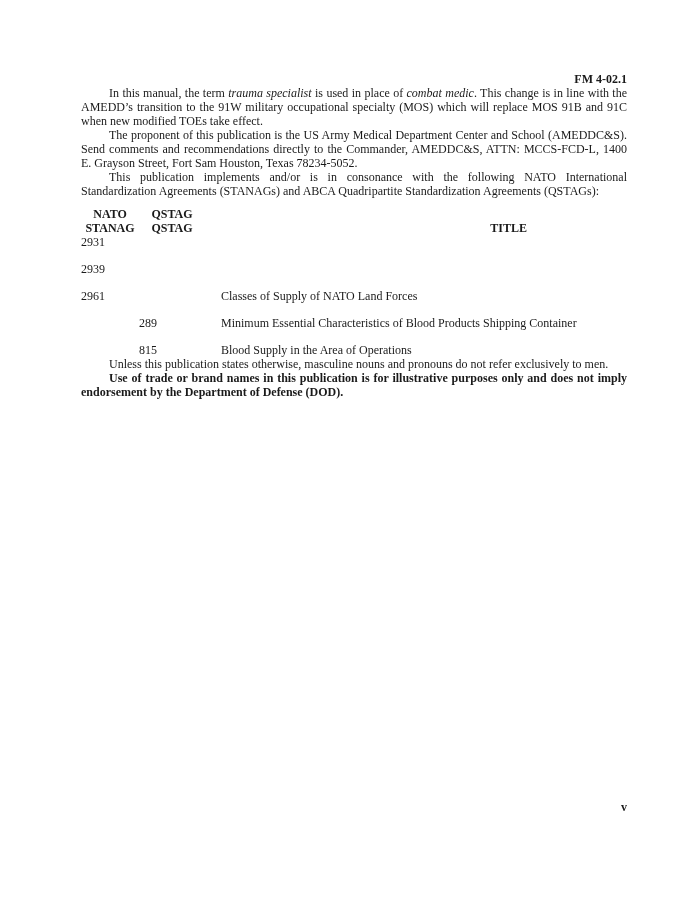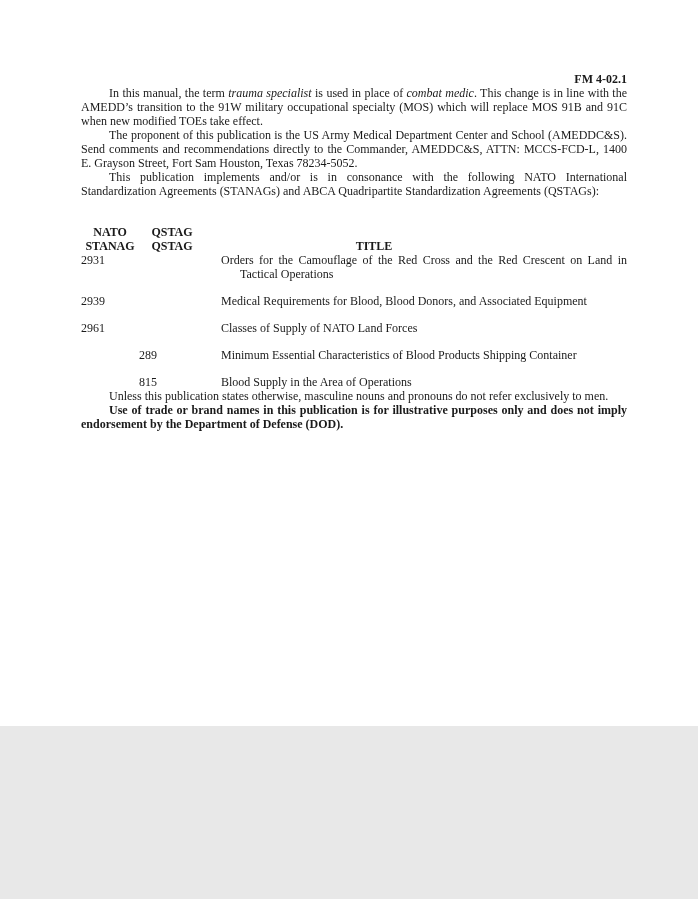--- a/index.html
+++ b/index.html
@@ -3,21 +3,21 @@
 <meta charset="utf-8">
 <style>
   html, body {
     margin: 0;
     padding: 0;
     background: #e8e8e8;
   }
   .page {
     position: relative;
     width: 698px;
-    height: 726px;
+    height: 899px;
     margin: 0 auto;
     background: #ffffff;
     font-family: "Liberation Serif", "DejaVu Serif", serif;
     font-size: 12px;
     line-height: 14px;
     color: #1a1a1a;
     overflow: hidden;
   }
   .content {
     position: absolute;
@@ -36,30 +36,30 @@
     text-indent: 28px;
   }
   .p1 { margin-top: 82px; }
   .p2 { margin-top: 17px; }
   .p3 { margin-top: 14px; }
   .p4 { margin-top: 16px; }
   .p5 { margin-top: 14px; font-weight: bold; }
   i { font-style: italic; }
 
   .stanag-table {
-    margin-top: 27px;
+    margin-top: 9px;
   }
   .thead {
     display: grid;
     grid-template-columns: 58px 66px 16px auto;
     font-weight: bold;
   }
   .thead .hcell { text-align: center; }
   .thead .htitle {
-    text-align: center;
+    text-align: right;
     padding-right: 100px;
     align-self: end;
   }
   .trow {
     display: grid;
     grid-template-columns: 58px 66px 16px auto;
     margin-bottom: 13px;
   }
   .trow:first-of-type { margin-top: 13px; }
   .trow:last-of-type { margin-bottom: 0; }
@@ -101,28 +101,26 @@
           <div>QSTAG</div>
         </div>
         <div></div>
         <div class="htitle">TITLE</div>
       </div>
 
       <div class="trow">
         <div class="tcell-num">2931</div>
         <div class="tcell-num"></div>
         <div></div>
-        <div class="tcell-title">Orders for the Camouflage of the Red Cross and the Red Crescent on Land in Tactical Operations</div>
       </div>
 
       <div class="trow">
         <div class="tcell-num">2939</div>
         <div class="tcell-num"></div>
         <div></div>
-        <div class="tcell-title">Medical Requirements for Blood, Blood Donors, and Associated Equipment</div>
       </div>
 
       <div class="trow">
         <div class="tcell-num">2961</div>
         <div class="tcell-num"></div>
         <div></div>
         <div class="tcell-title">Classes of Supply of NATO Land Forces</div>
       </div>
 
       <div class="trow">

